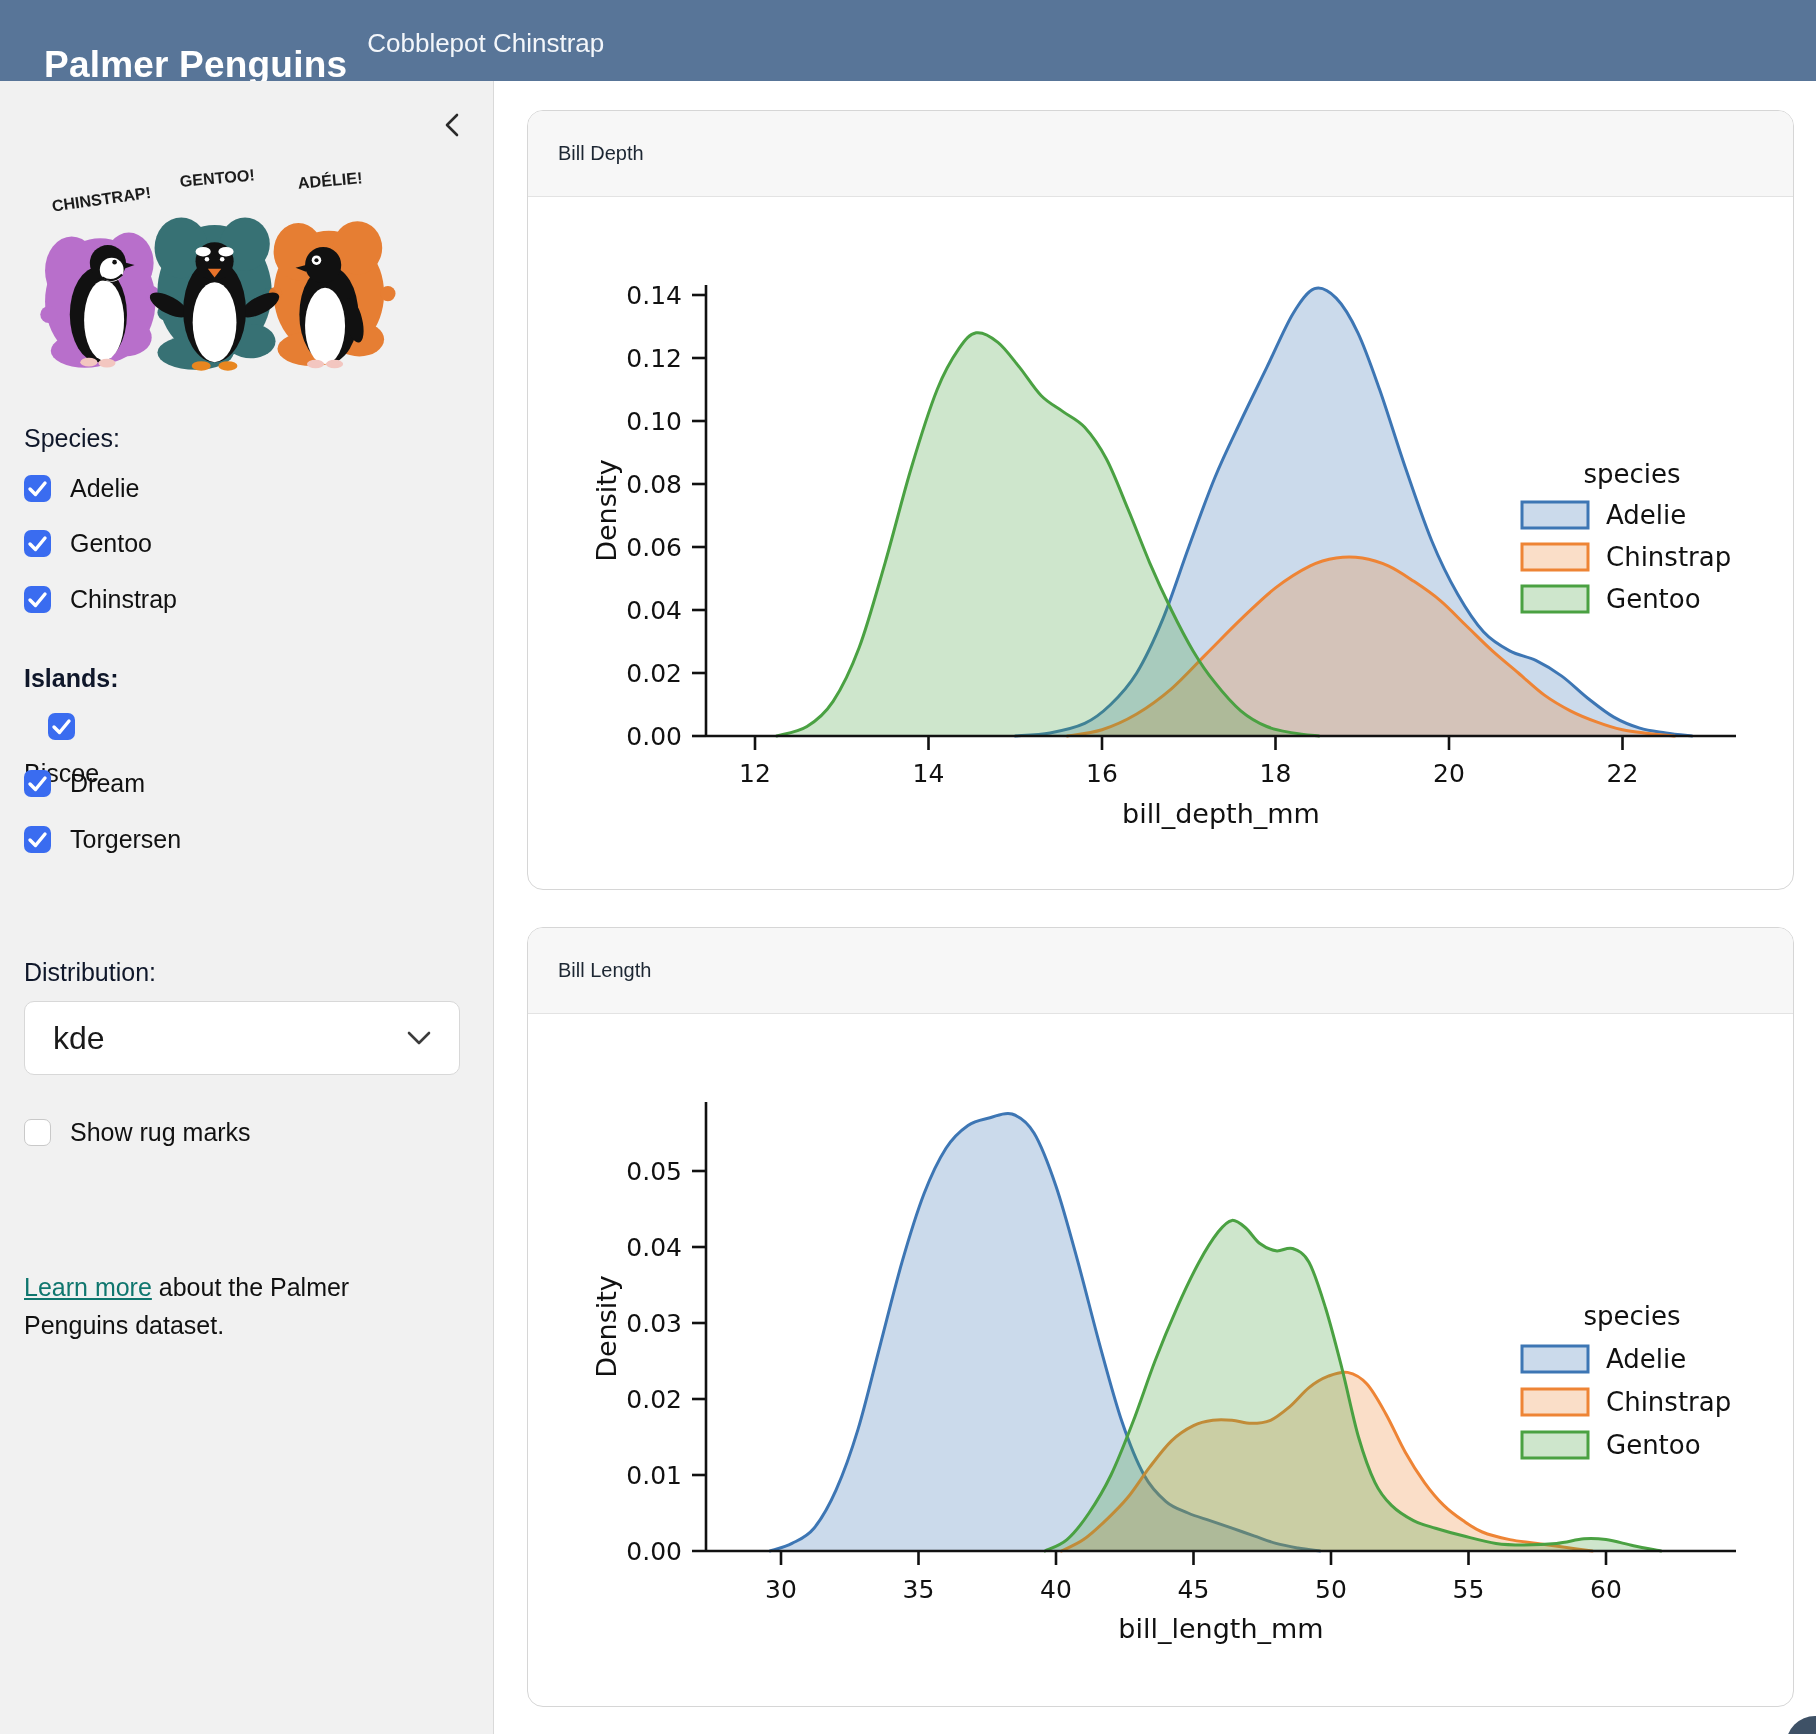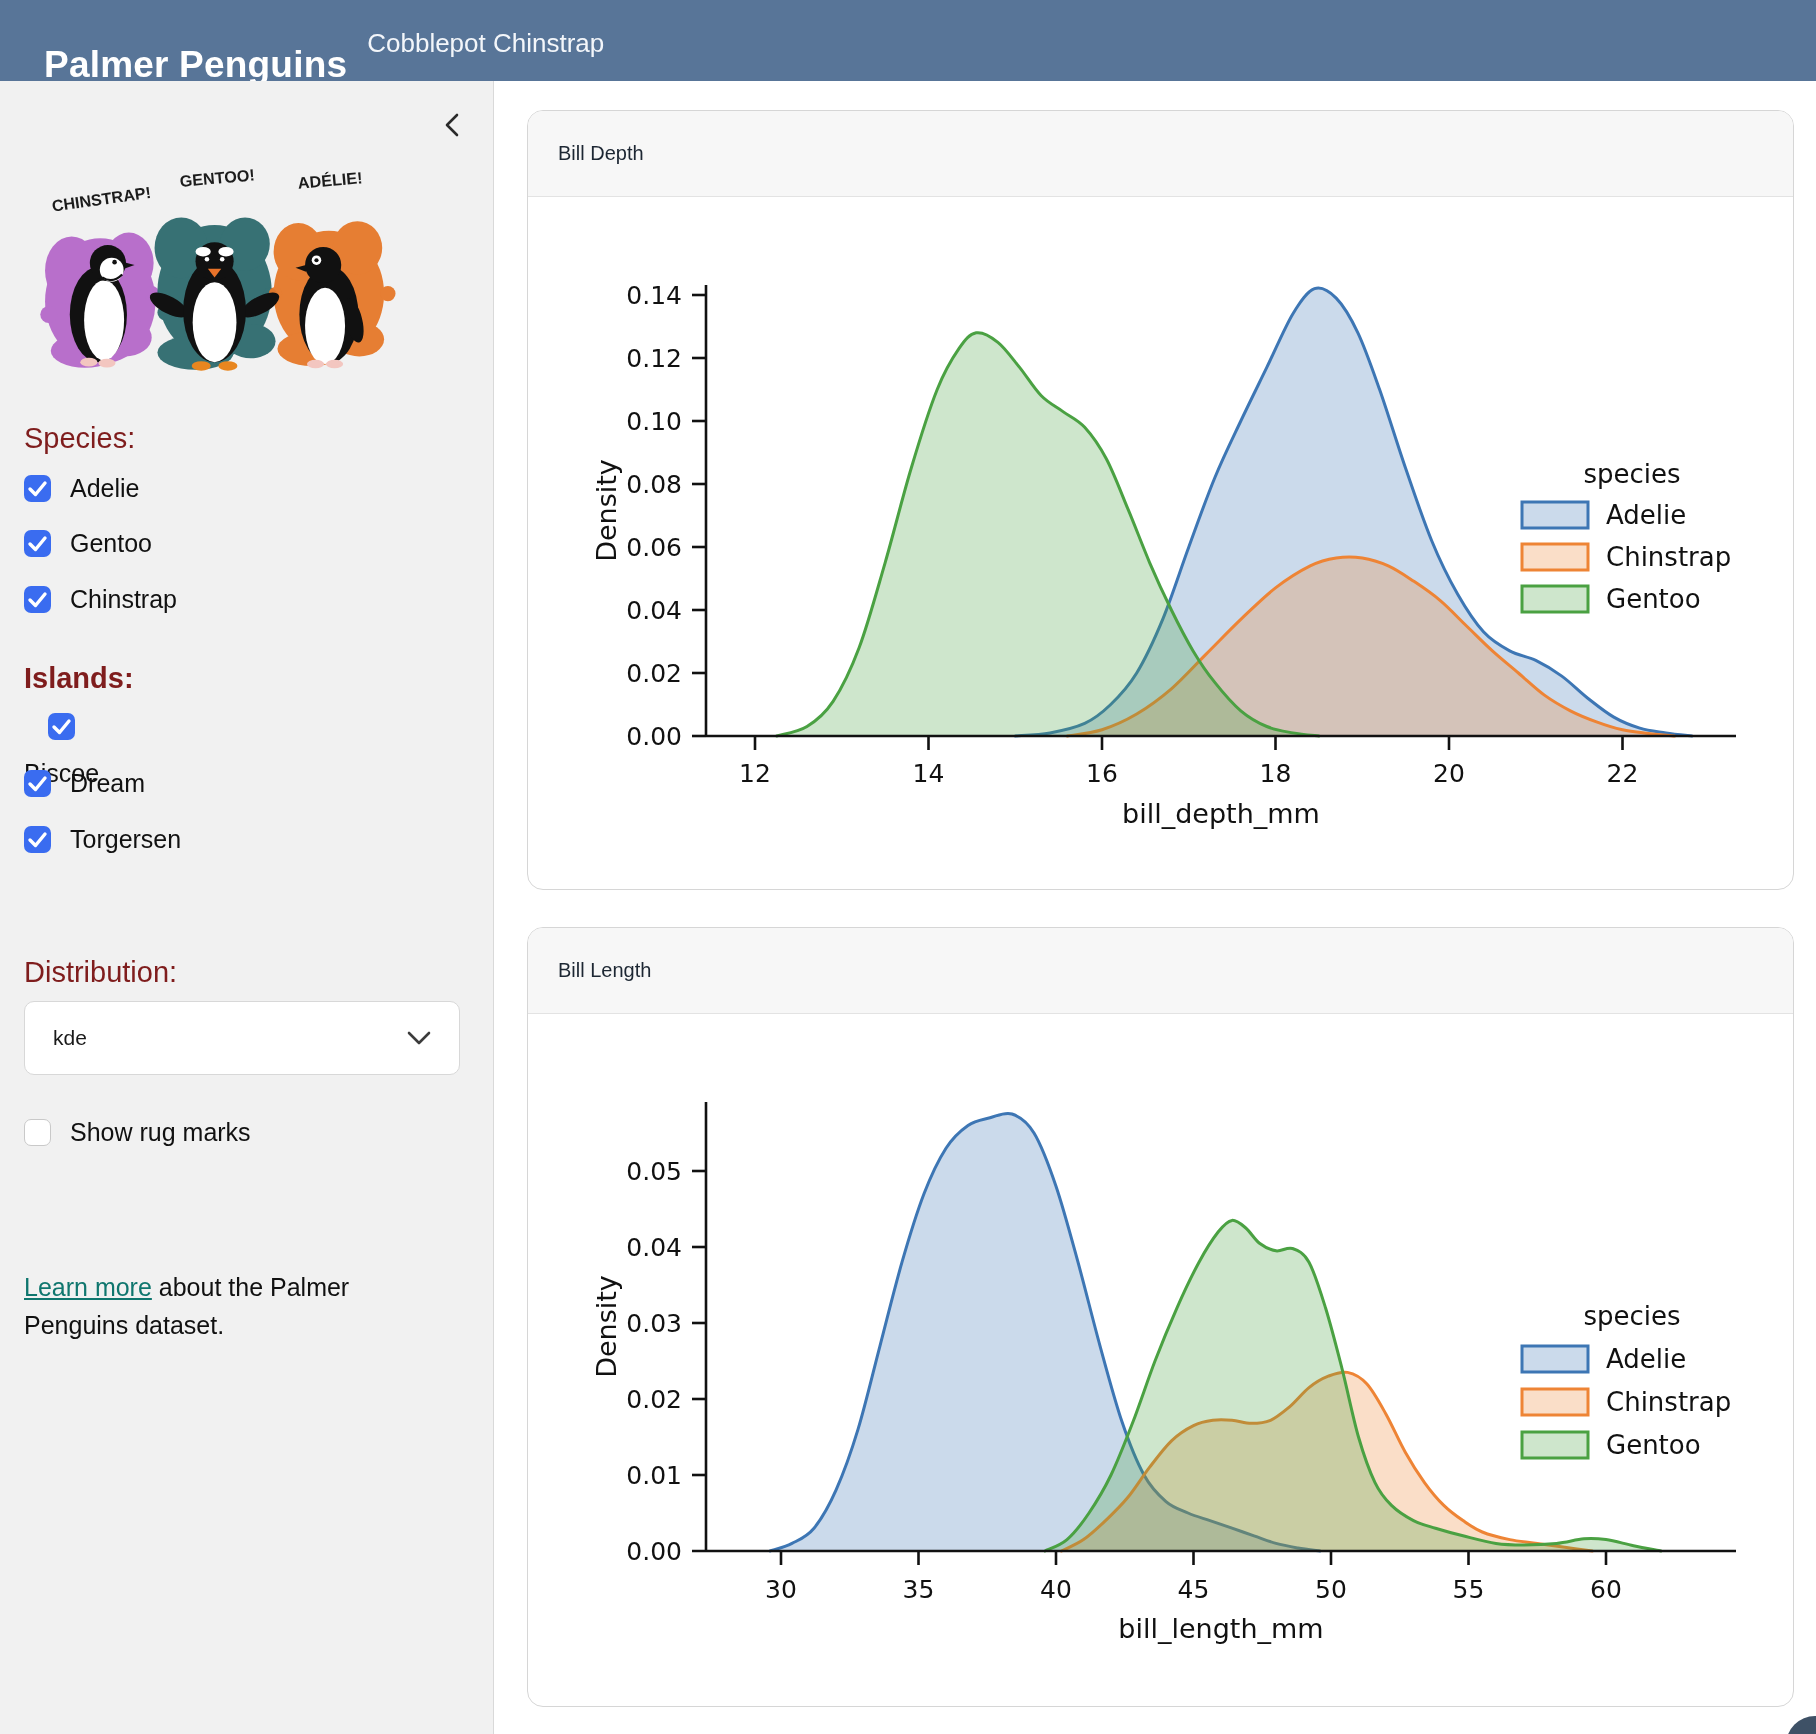--- a/index.html
+++ b/index.html
@@ -15,31 +15,31 @@
   }
   .app-title{color:#fff;font-size:37px;font-weight:600;letter-spacing:.2px;margin-top:48px;}
   .app-subtitle{color:#f3f6fa;font-size:26px;font-weight:400;margin-left:20px;position:relative;top:3px;}
   
   .sidebar{
     position:absolute;left:0;top:81px;width:494px;height:1653px;
     background:#f1f1f1;border-right:1px solid #d9d9d9;box-sizing:border-box;
   }
   .collapse-btn{position:absolute;top:30px;right:26px;width:28px;height:28px;background:none;border:none;cursor:pointer;padding:0;}
   .artwork{position:absolute;left:26px;top:66px;width:400px;height:236px;}
-  .side-label{position:absolute;left:24px;font-size:29px;color:#7f1d1d;height:30px;line-height:30px;}
+  .side-label{position:absolute;left:24px;font-size:25px;color:#0f172a;height:30px;line-height:30px;}
   .cb-row{position:absolute;left:24px;display:flex;align-items:center;gap:19px;height:30px;cursor:pointer;}
   .cb-box{width:27px;height:27px;border-radius:7px;background:#3a6cf0;display:inline-flex;align-items:center;justify-content:center;flex:0 0 auto;}
   .cb-box.unchecked{background:#fff;border:1.5px solid #c9c9c9;box-sizing:border-box;}
   .cb-label{font-size:25px;color:#111;}
   .dropdown{
     position:absolute;left:24px;top:920px;width:436px;height:74px;background:#fff;
     border:1px solid #d8d8d8;border-radius:10px;display:flex;align-items:center;
     padding:0 28px;box-sizing:border-box;justify-content:space-between;cursor:pointer;
   }
-  .dropdown-value{font-size:21px;color:#1a1a1a;}
+  .dropdown-value{font-size:32px;color:#1a1a1a;}
   .learn-more{position:absolute;left:24px;top:1162px;width:432px;font-size:25px;line-height:38px;color:#111;}
   .learn-more a{color:#0f766e;text-decoration:underline;cursor:pointer;}
   
   .main{position:absolute;left:494px;top:81px;width:1322px;height:1653px;background:#fff;}
   .card{
     position:absolute;left:33px;width:1267px;height:780px;background:#fff;
     border:1px solid #d6d6d6;border-radius:16px;overflow:hidden;box-sizing:border-box;
   }
   .card1{top:29px;}
   .card2{top:846px;}

